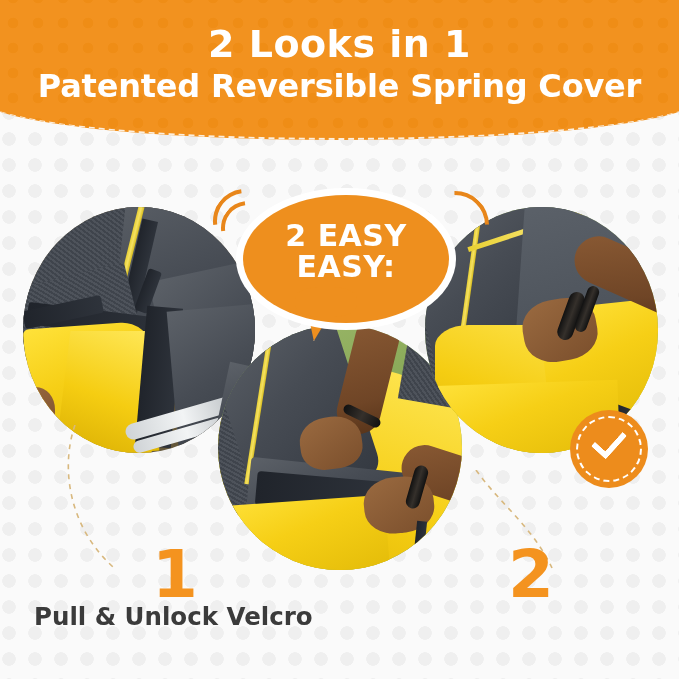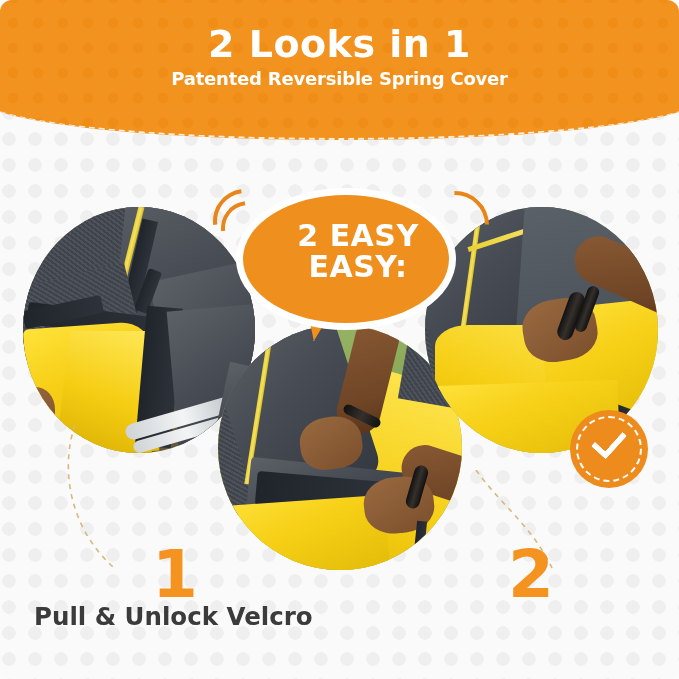--- a/index.html
+++ b/index.html
@@ -1,21 +1,21 @@
 <!DOCTYPE html>
 <html><head>
 <meta charset="utf-8">
 <style>
   html,body{margin:0;padding:0;}
   body{
     width:679px;height:679px;overflow:hidden;
     font-family:"Liberation Sans", sans-serif;
     background:#fbfbfb;
   }
-  #stage{position:relative;width:679px;height:679px;overflow:hidden;background:#fafafa;border-radius:12px;}
+  #stage{position:relative;width:679px;height:679px;overflow:hidden;background:#fafafa;}
 
   
   .bg-dots{
     position:absolute;inset:0;
     background-color:#fafafa;
     background-image:radial-gradient(circle at 9px 9px, #efefef 6.5px, rgba(0,0,0,0) 7px);
     background-size:26px 26px;
   }
 
   
@@ -35,21 +35,21 @@
     -webkit-mask-image:linear-gradient(to bottom, transparent 0 268px, #000 268px);
             mask-image:linear-gradient(to bottom, transparent 0 268px, #000 268px);
     pointer-events:none;
   }
   .header-text{position:absolute;left:0;top:0;width:679px;text-align:center;}
   .title-main{
     margin-top:25px;color:#ffffff;font-weight:bold;font-size:38px;letter-spacing:.5px;
     font-family:"DejaVu Sans", sans-serif;line-height:1.05;
   }
   .title-sub{
-    margin-top:4px;color:#ffffff;font-weight:bold;font-size:18px;letter-spacing:-.2px;
+    margin-top:4px;color:#ffffff;font-weight:bold;font-size:32px;letter-spacing:-.2px;
     font-family:"DejaVu Sans", sans-serif;line-height:1.1;
   }
 
   
   .photo{position:absolute;border-radius:50%;overflow:hidden;}
   .photo .inner{position:absolute;inset:0;}
 
   #photo-left{left:23px;top:207px;width:232px;height:246px;}
   #photo-mid{left:218px;top:325px;width:244px;height:245px;}
   #photo-right{left:425px;top:207px;width:233px;height:246px;}
@@ -83,21 +83,21 @@
   .bub-tail{
     position:absolute;left:62px;top:104px;width:34px;height:42px;
     background:#ee8f1e;
     clip-path:polygon(0% 0%,100% 0%,26% 100%);
     box-shadow:0 0 0 6px #fff;
   }
   .bub-tail-cap{
     position:absolute;left:52px;top:92px;width:62px;height:30px;background:#ee8f1e;border-radius:40%;
   }
   .bub-text{
-    position:absolute;left:12px;top:26px;width:206px;text-align:center;
+    position:absolute;left:0;top:26px;width:206px;text-align:center;
     color:#ffffff;font-family:"DejaVu Sans", sans-serif;font-weight:bold;
     font-size:30px;line-height:1.02;letter-spacing:.5px;z-index:4;
   }
   .motion{position:absolute;border:4px solid #e8861a;border-radius:50%;
           border-color:#e8861a transparent transparent transparent;}
   #motion-l1{left:-30px;top:-6px;width:56px;height:56px;transform:rotate(-52deg);}
   #motion-l2{left:-22px;top:6px;width:46px;height:46px;transform:rotate(-52deg);}
   #motion-r1{left:178px;top:-4px;width:60px;height:60px;transform:rotate(44deg);}
 
   

